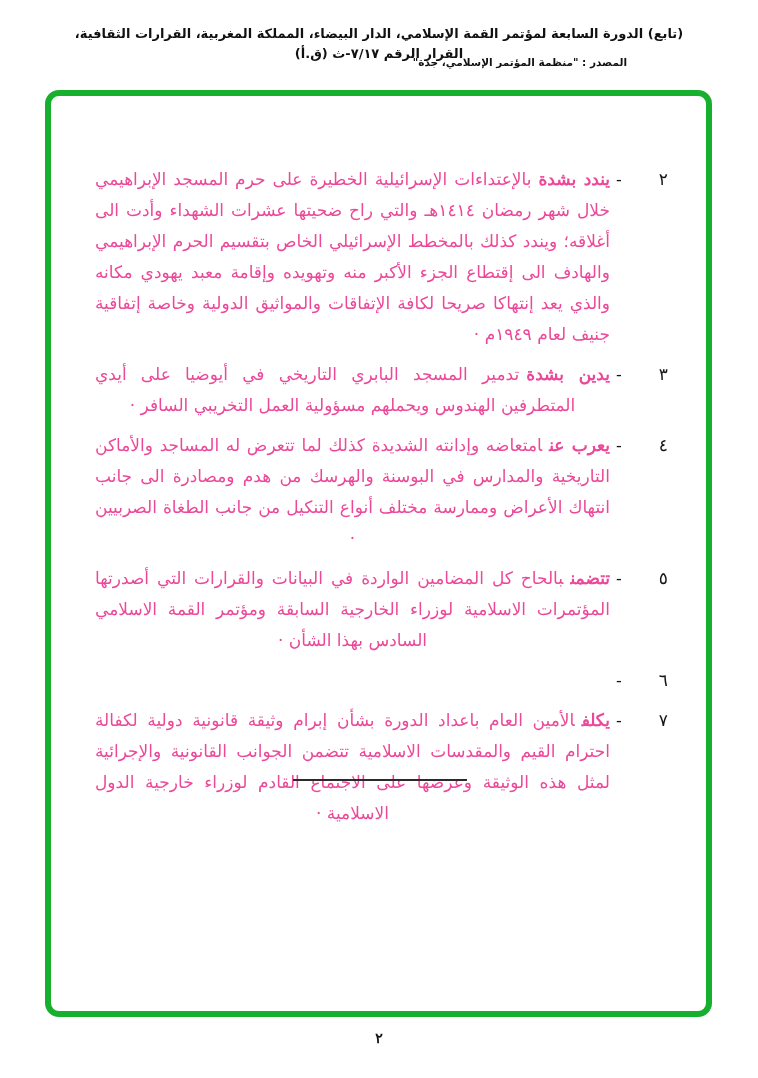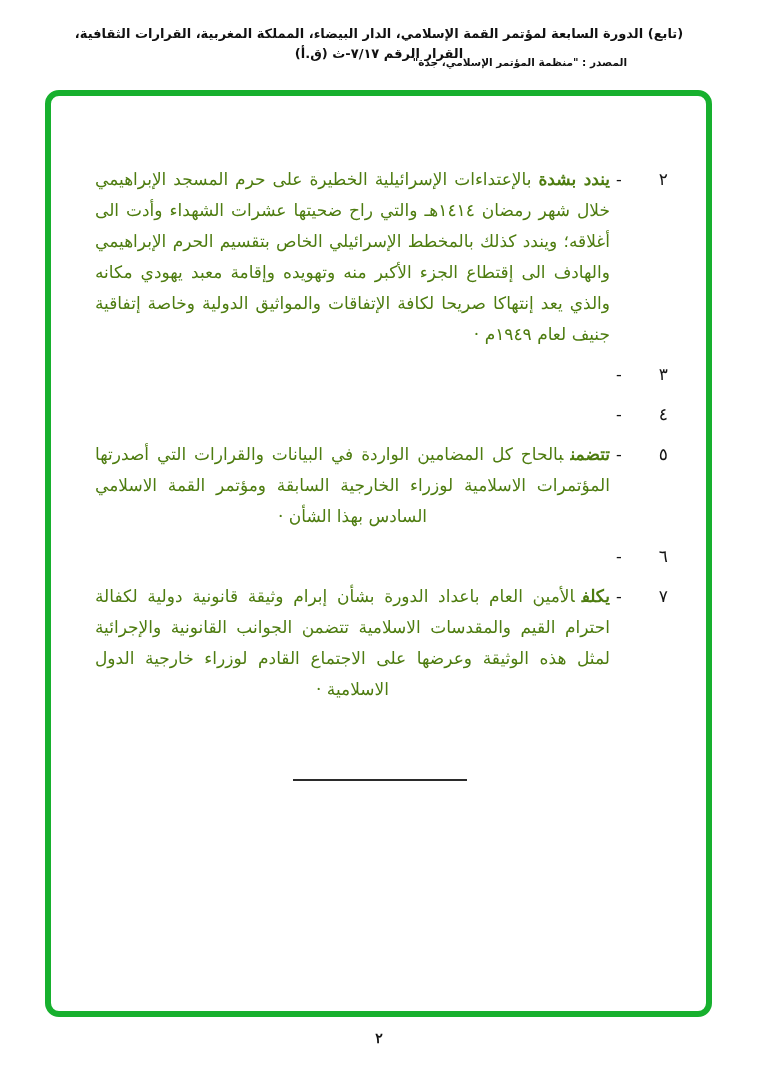--- a/index.html
+++ b/index.html
@@ -30,21 +30,21 @@
   .content{
     position:absolute;top:164px;left:95px;right:90px;direction:rtl;
   }
   .item{display:flex;direction:rtl;margin-bottom:9px;}
   .num{
     flex:0 0 58px;display:flex;justify-content:space-between;
     direction:rtl;font-size:17px;line-height:31px;color:#141414;
     padding-left:6px;box-sizing:border-box;
   }
   .body{
-    margin:0;flex:1;font-size:17px;line-height:31px;color:#4d7c0f;
+    margin:0;flex:1;font-size:17px;line-height:31px;color:#ec4899;
     text-align:justify;
   }
   .last-right{text-align-last:right;}
   .last-center{text-align-last:center;}
   .lead{font-weight:bold;margin-inline-end:7px;}
   .lead.u{text-underline-offset:3px;}
   
   .divider{
     position:absolute;top:779px;left:293px;width:174px;height:0;
     border-top:2px solid #2b2b2b;
@@ -74,27 +74,33 @@
     <p class="body last-right">
       <strong class="lead">يندد بشدة</strong><span>بالإعتداءات الإسرائيلية الخطيرة على حرم المسجد الإبراهيمي خلال شهر رمضان ١٤١٤هـ والتي راح ضحيتها عشرات الشهداء وأدت الى أغلاقه؛ ويندد كذلك بالمخطط الإسرائيلي الخاص بتقسيم الحرم الإبراهيمي والهادف الى إقتطاع الجزء الأكبر منه وتهويده وإقامة معبد يهودي مكانه والذي يعد إنتهاكا صريحا لكافة الإتفاقات والمواثيق الدولية وخاصة إتفاقية جنيف لعام ١٩٤٩م ·</span>
     </p>
   </div>
 
   <div class="item">
     <div class="num">
       <span>٣</span>
         <span>-</span>
     </div>
+    <p class="body last-center">
+      <strong class="lead">يدين بشدة</strong><span>تدمير المسجد البابري التاريخي في أيوضيا على أيدي المتطرفين الهندوس ويحملهم مسؤولية العمل التخريبي السافر ·</span>
+    </p>
   </div>
 
   <div class="item">
     <div class="num">
       <span>٤</span>
         <span>-</span>
     </div>
+    <p class="body last-center">
+      <strong class="lead">يعرب عن</strong><span>امتعاضه وإدانته الشديدة كذلك لما تتعرض له المساجد والأماكن التاريخية والمدارس في البوسنة والهرسك من هدم ومصادرة الى جانب انتهاك الأعراض وممارسة مختلف أنواع التنكيل من جانب الطغاة الصربيين ·</span>
+    </p>
   </div>
 
   <div class="item">
     <div class="num">
       <span>٥</span>
         <span>-</span>
     </div>
     <p class="body last-center">
       <strong class="lead">تتضمن</strong><span>بالحاح كل المضامين الواردة في البيانات والقرارات التي أصدرتها المؤتمرات الاسلامية لوزراء الخارجية السابقة ومؤتمر القمة الاسلامي السادس بهذا الشأن ·</span>
     </p>

